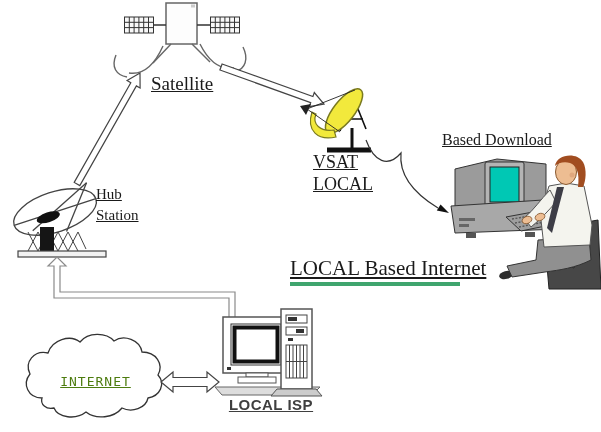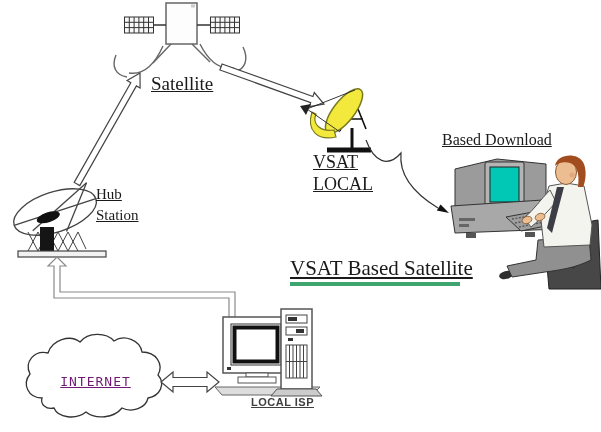--- a/index.html
+++ b/index.html
@@ -7,23 +7,23 @@
           font-family:"Liberation Serif",serif;color:#1a1a1a;}
   #diagram-svg{position:absolute;left:0;top:0;}
   .lbl{position:absolute;white-space:nowrap;text-decoration:underline;}
   .lbl-satellite{left:151px;top:73px;font-size:19px;}
   .lbl-hub{left:96px;top:184px;font-size:15px;line-height:21px;}
   .lbl-vsat{left:313px;top:151px;font-size:18px;line-height:22px;}
   .lbl-file{left:442px;top:131px;font-size:16px;}
   .lbl-title{left:290px;top:256px;font-size:21px;}
   .title-underline{position:absolute;left:290px;top:282px;width:170px;height:4px;}
   .lbl-internet{left:48px;top:374px;width:95px;text-align:center;
-                font-family:"DejaVu Sans Mono",monospace;font-size:13px;letter-spacing:1px;color:#701a75;}
-  .lbl-localisp{left:228px;top:396px;width:86px;text-align:right;
-                font-family:"Liberation Sans",sans-serif;font-weight:bold;font-size:11px;
+                font-family:"DejaVu Sans Mono",monospace;font-size:13px;letter-spacing:1px;color:#4d7c0f;}
+  .lbl-localisp{left:228px;top:396px;width:86px;text-align:center;
+                font-family:"Liberation Sans",sans-serif;font-weight:bold;font-size:15px;
                 letter-spacing:.5px;color:#3f3f3f;}
 </style>
 </head>
 <body>
 
 <div id="canvas">
 
 <svg id="diagram-svg" width="601" height="432" viewBox="0 0 601 432">
 
   <g>
@@ -162,20 +162,20 @@
   <div>Station</div>
 </div>
 
 <div class="lbl lbl-vsat">
   <div>VSAT</div>
   <div>LOCAL</div>
 </div>
 
 <div class="lbl lbl-file">Based Download</div>
 
-<div class="lbl lbl-title">VSAT Based Satellite</div>
+<div class="lbl lbl-title">LOCAL Based Internet</div>
 <div class="title-underline" style="background: rgb(63, 165, 110);"></div>
 
 <div class="lbl lbl-internet">INTERNET</div>
 
 <div class="lbl lbl-localisp">LOCAL ISP</div>
 
 </div>
 
 </body></html>

